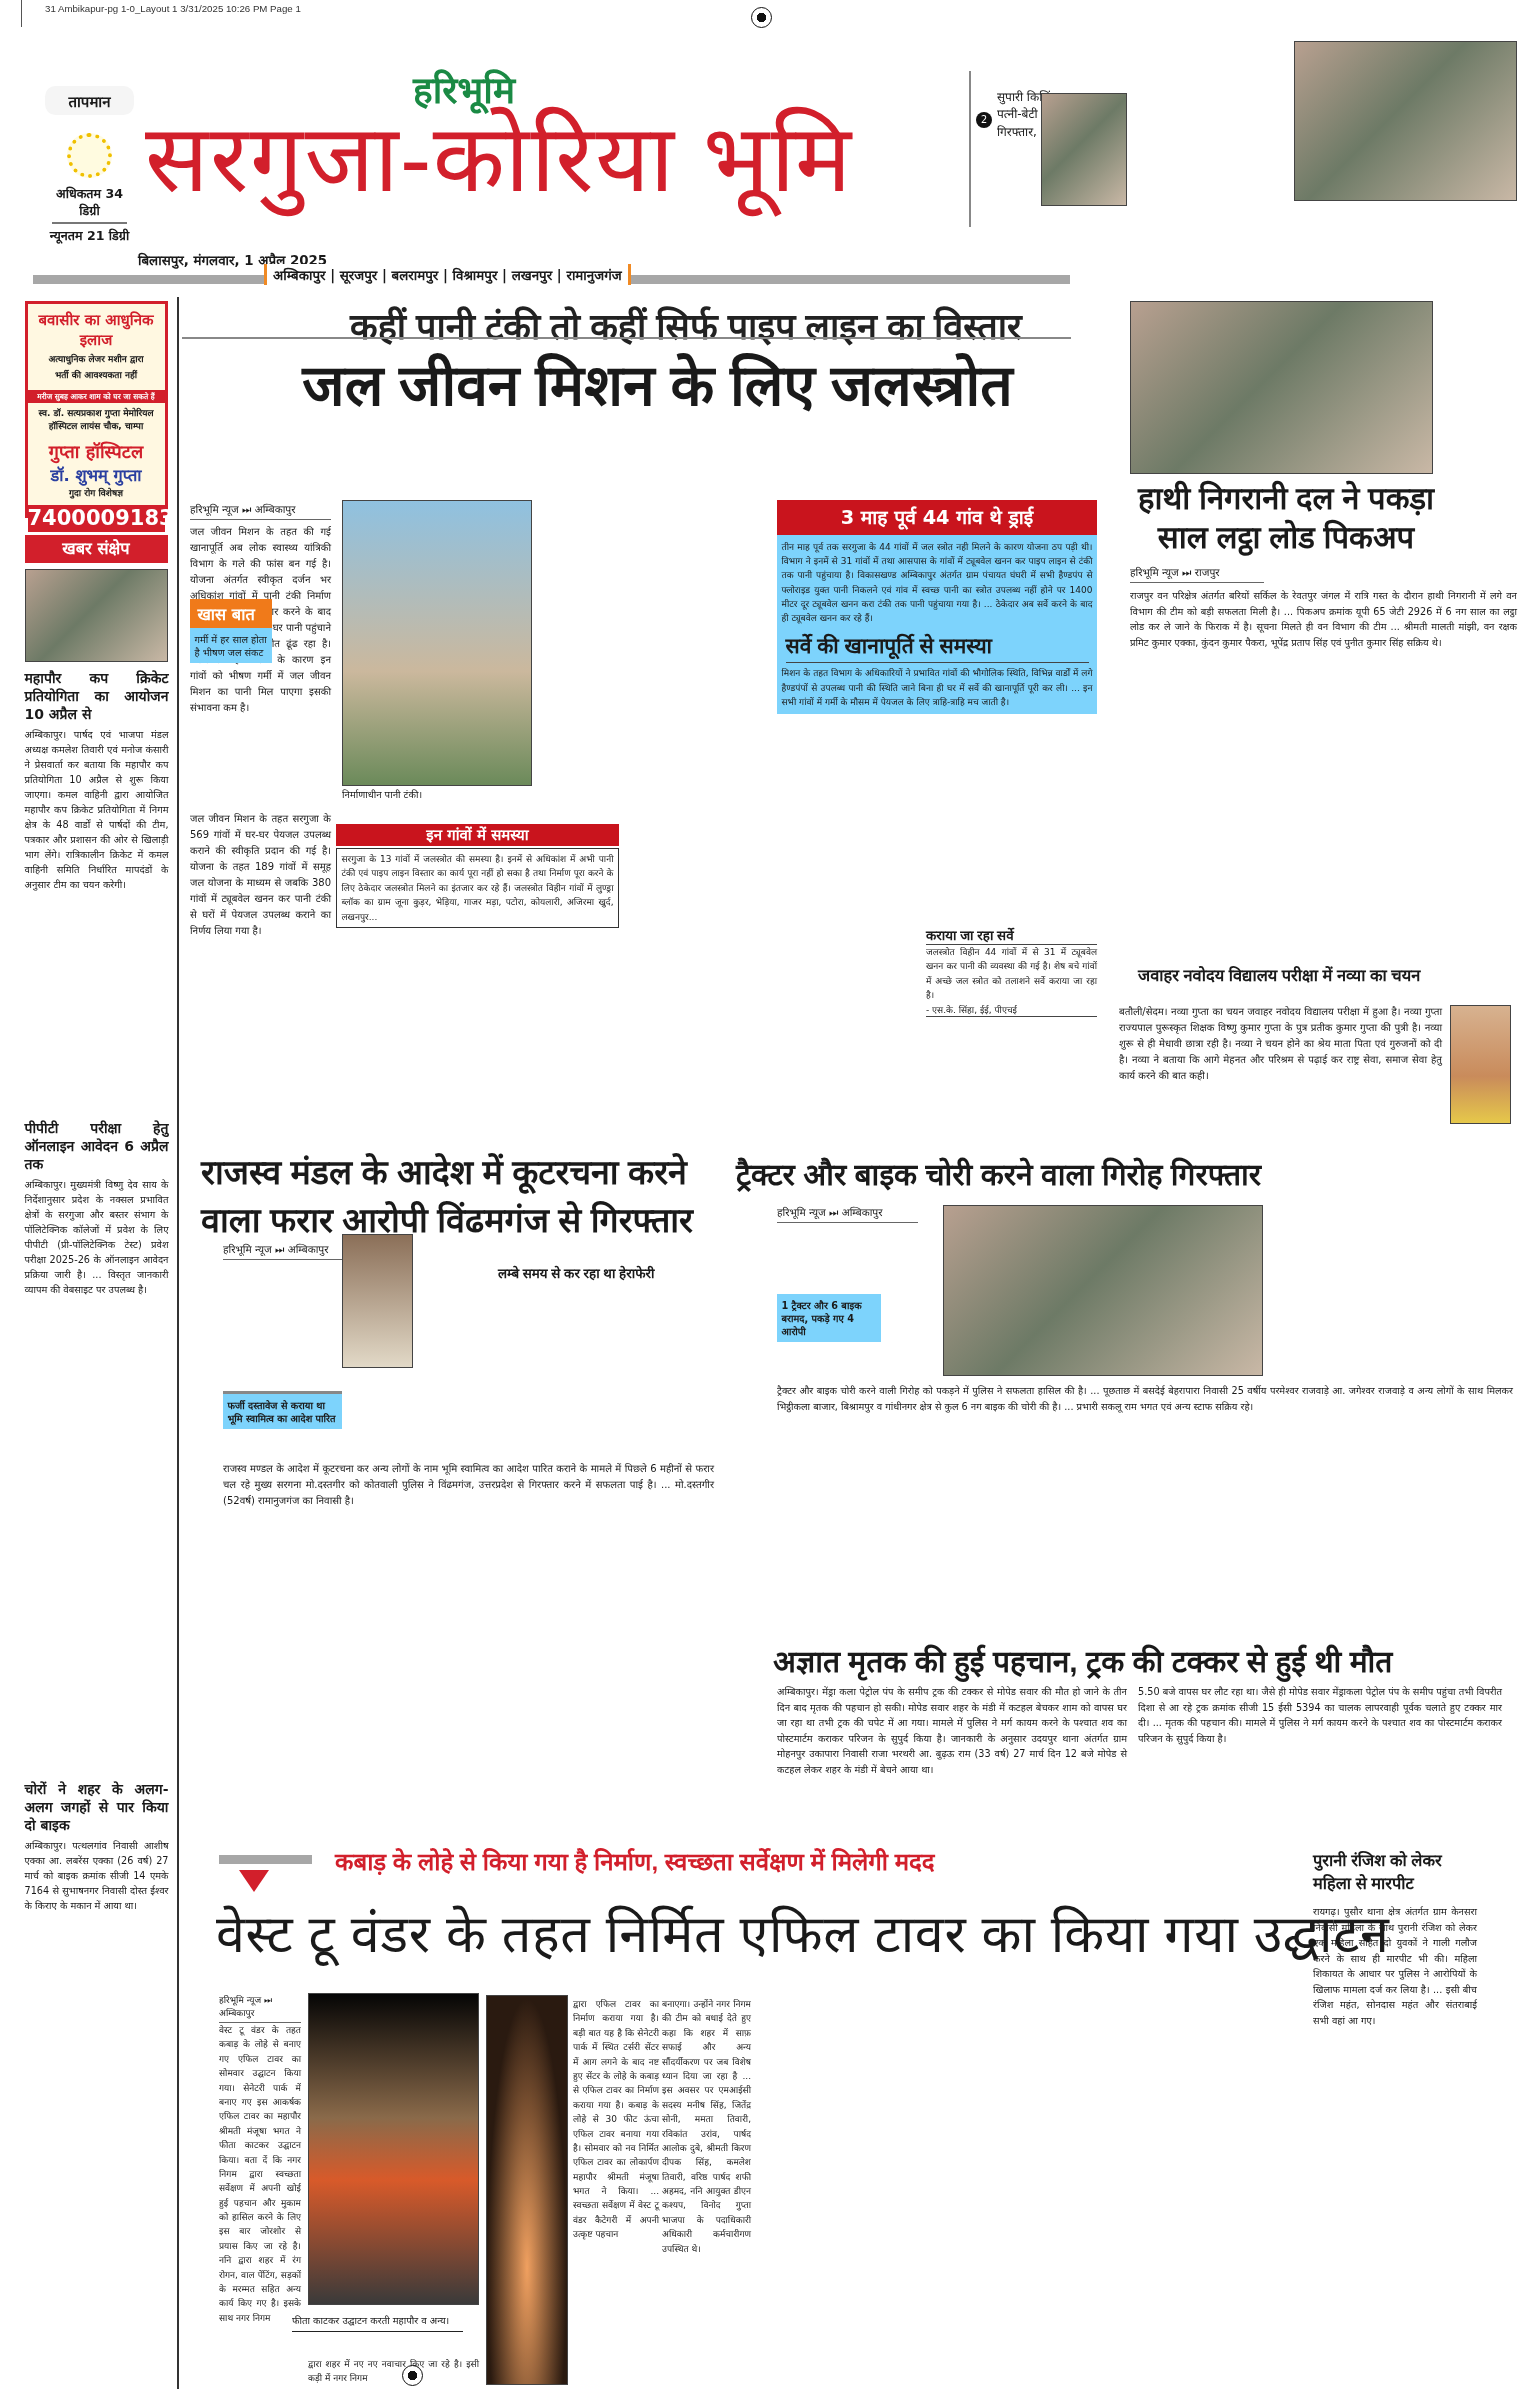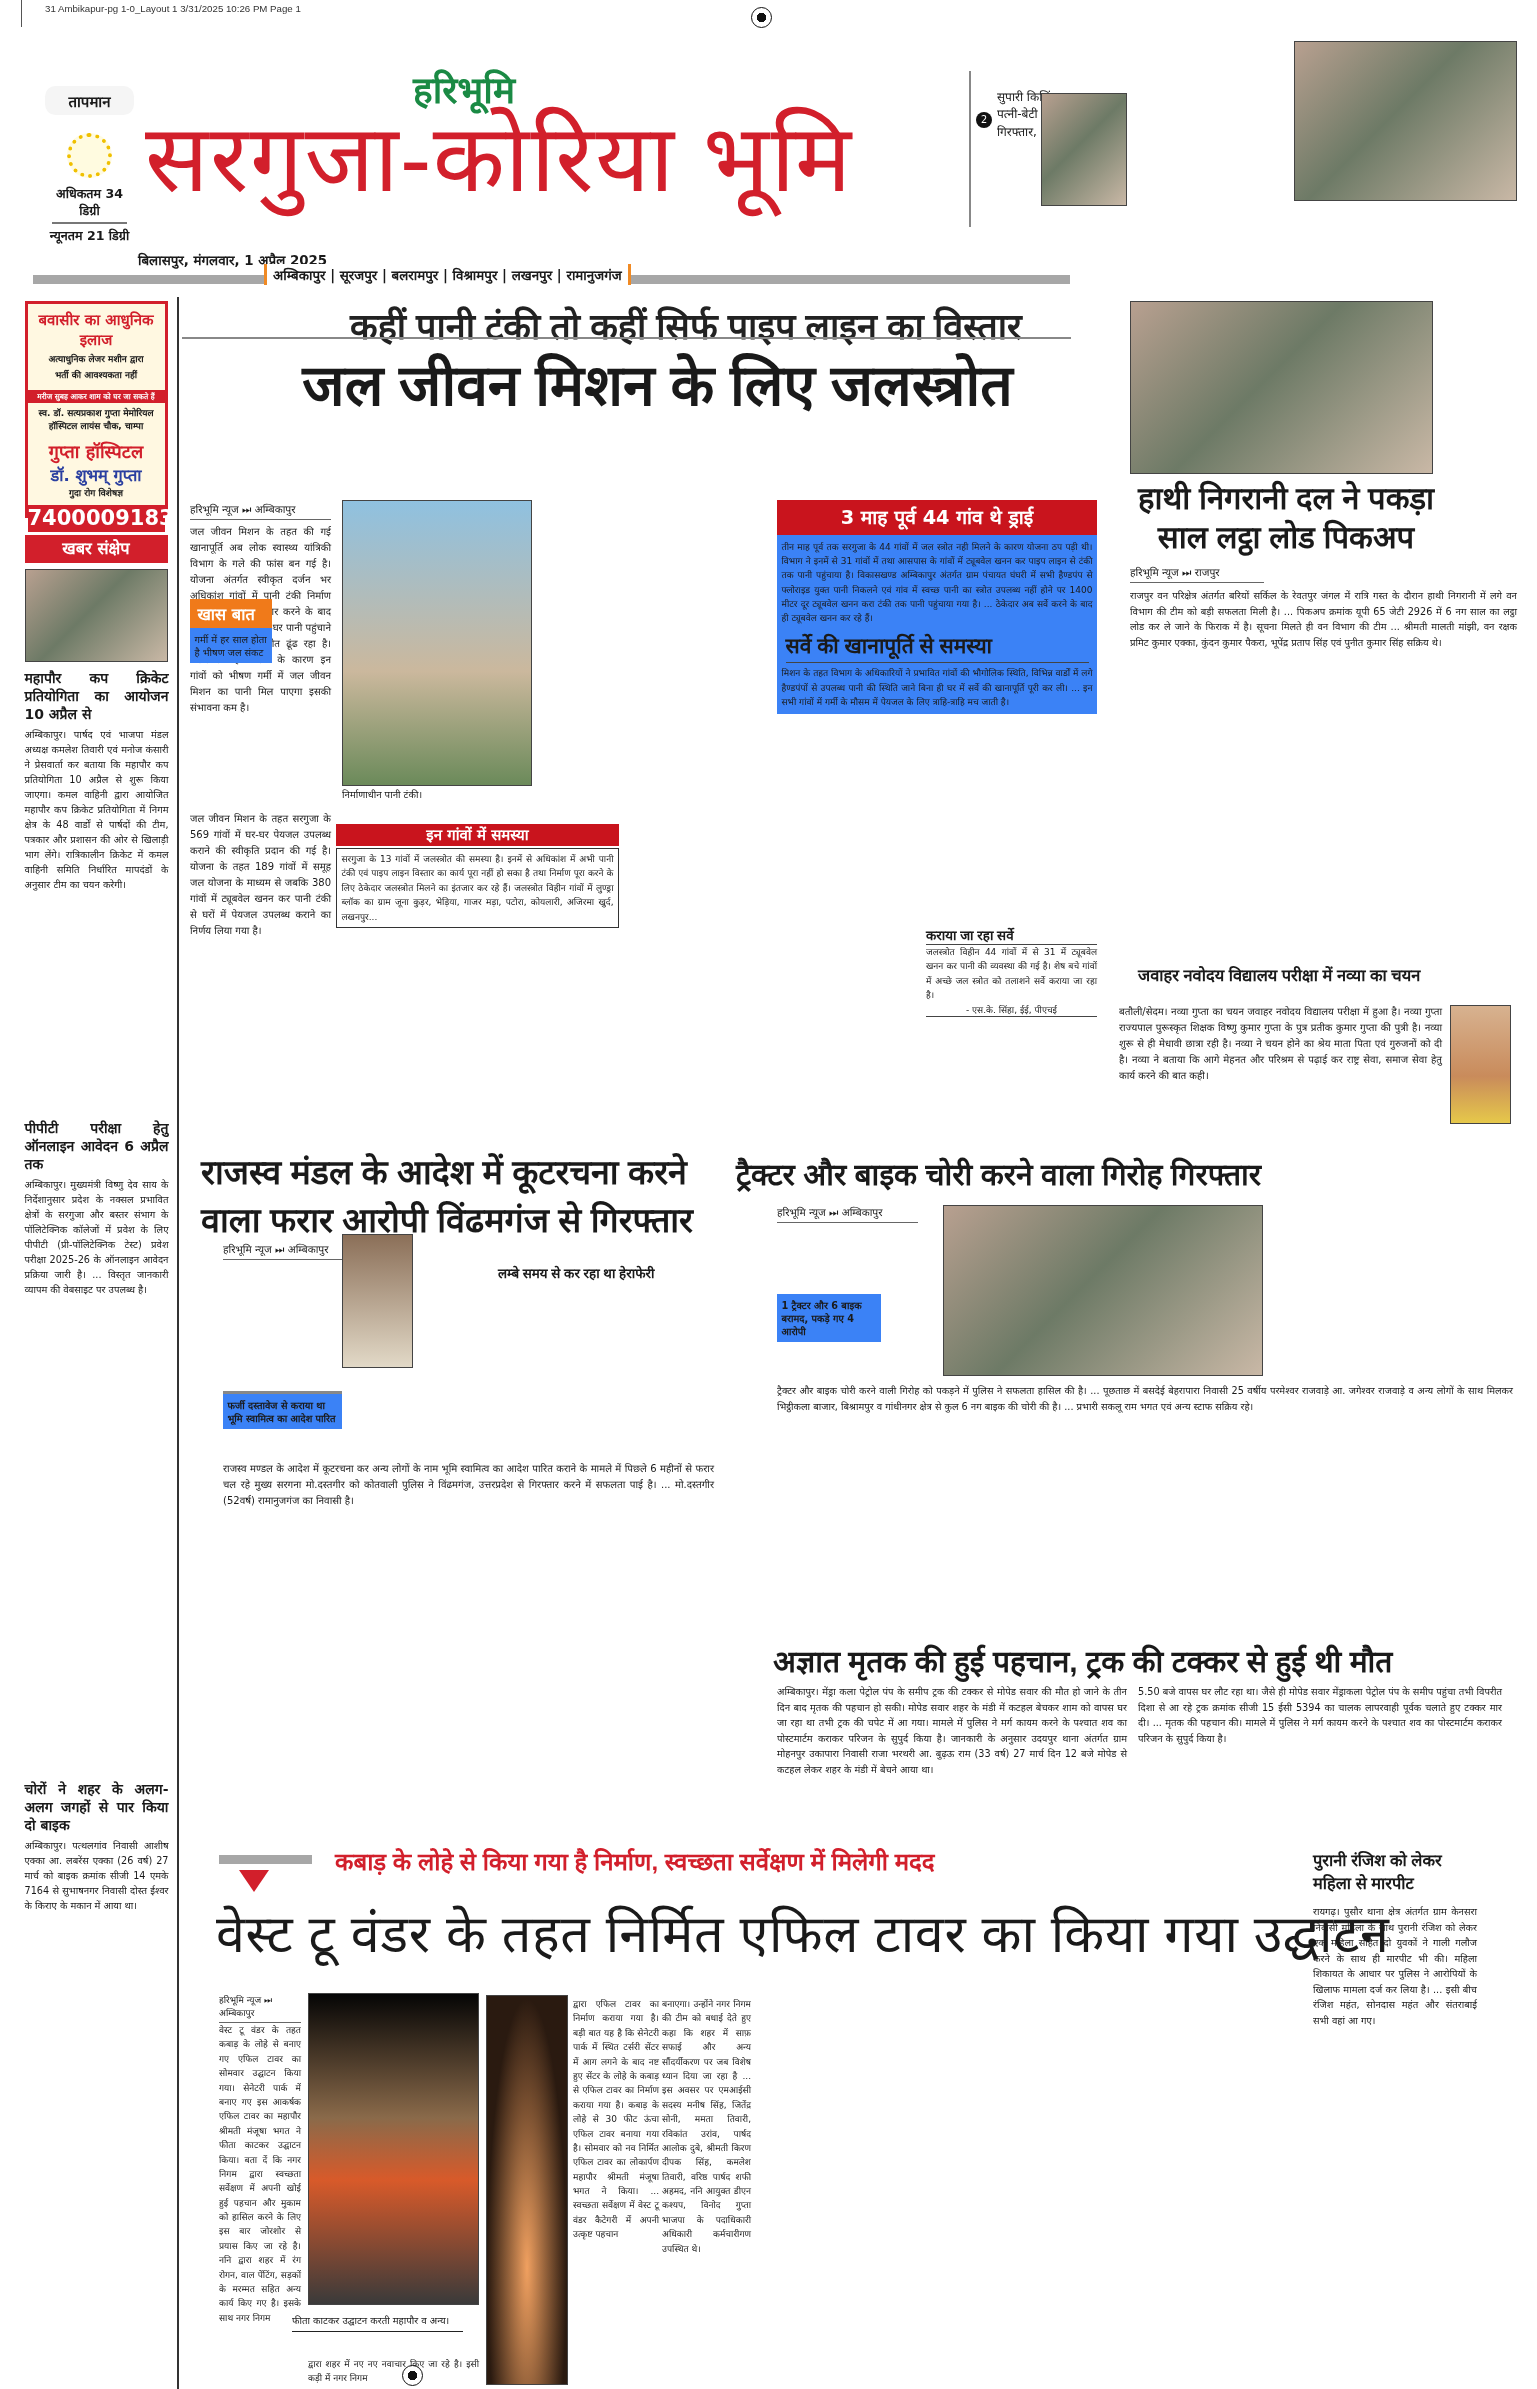--- a/index.html
+++ b/index.html
@@ -32,21 +32,21 @@
 .ad .phone{background:#d21f2b;color:#fff;font-size:21px;margin-top:6px;padding:1.5px 0}
 .khabar{left:24.5px;top:535px;width:143px;height:28px;background:#d21f2b;color:#fff;font-weight:bold;font-size:16.4px;text-align:center;line-height:28px}
 .lcol{left:24.5px;width:144px;font-size:9.7px;line-height:1.55;text-align:justify}
 .lhead{font-weight:bold;font-size:14px;line-height:1.3;margin:3px 0}
 .vrule{width:1.5px;background:#333}
 .kicker{left:350px;top:301px;font-size:36px;font-weight:bold;font-family:Liberation Sans, sans-serif;color:#222}
 .mainhead{left:245px;top:350px;font-size:57px;font-weight:bold;font-family:"Liberation Sans",sans-serif;line-height:1.25;text-align:center;width:825px}
 .byline{font-size:10.4px;border-bottom:1.5px solid #666;padding-bottom:3px}
 .body{font-size:10px;line-height:1.6;text-align:justify}
 .redbar{background:#c9141d;color:#fff;font-weight:bold;text-align:center}
-.bluebox{background:#3b82f6}
+.bluebox{background:#7dd3fc}
 .khasbaat{background:#f07a1a;color:#fff;font-weight:bold;font-size:16.4px;padding:3px 7.4px}
 .h2{font-weight:bold;font-family:"Liberation Sans",sans-serif}
 .caption{font-size:9.7px;border-bottom:1.5px solid #222;padding:4.5px 0}
 </style>
 </head>
 <body>
 
 <div class="abs slugline"></div>
 <div class="abs slug">31 Ambikapur-pg 1-0_Layout 1  3/31/2025  10:26 PM  Page 1</div>
 <div class="abs reg" style="left:751px;top:7.4px"></div>
@@ -117,21 +117,21 @@
 <div class="abs body" style="left:336px;top:848px;width:283px;border:0.7px solid #333;padding:3px 4.5px;font-size:9px">सरगुजा के 13 गांवों में जलस्त्रोत की समस्या है। इनमें से अधिकांश में अभी पानी टंकी एवं पाइप लाइन विस्तार का कार्य पूरा नहीं हो सका है तथा निर्माण पूरा करने के लिए ठेकेदार जलस्त्रोत मिलने का इंतजार कर रहे हैं। जलस्त्रोत विहीन गांवों में लुण्ड्रा ब्लॉक का ग्राम जूना कुड़र, भेड़िया, गाजर मड़ा, पटोरा, कोयलारी, अजिरमा खुर्द, लखनपुर...</div>
 <div class="abs redbar" style="left:777px;top:500px;width:320px;height:36px;font-size:19.3px;line-height:36px">3 माह पूर्व 44 गांव थे ड्राई</div>
 <div class="abs bluebox body" style="left:777px;top:535px;width:320px;padding:4.5px;font-size:9px">
   <div>तीन माह पूर्व तक सरगुजा के 44 गांवों में जल स्त्रोत नही मिलने के कारण योजना ठप पड़ी थी। विभाग ने इनमें से 31 गांवों में तथा आसपास के गांवों में ट्यूबवेल खनन कर पाइप लाइन से टंकी तक पानी पहुंचाया है। विकासखण्ड अम्बिकापुर अंतर्गत ग्राम पंचायत घंघरी में सभी हैण्डपंप से फ्लोराइड युक्त पानी निकलने एवं गांव में स्वच्छ पानी का स्त्रोत उपलब्ध नहीं होने पर 1400 मीटर दूर ट्यूबवेल खनन करा टंकी तक पानी पहुंचाया गया है। ... ठेकेदार अब सर्वे करने के बाद ही ट्यूबवेल खनन कर रहे हैं।</div>
   <div class="h2" style="font-size:21px;border-bottom:1.5px solid #444;margin:3px 4px">सर्वे की खानापूर्ति से समस्या</div>
   <div>मिशन के तहत विभाग के अधिकारियों ने प्रभावित गांवों की भौगोलिक स्थिति, विभिन्न वार्डों में लगे हैण्डपंपों से उपलब्ध पानी की स्थिति जाने बिना ही घर में सर्वे की खानापूर्ति पूरी कर ली। ... इन सभी गांवों में गर्मी के मौसम में पेयजल के लिए त्राहि-त्राहि मच जाती है।</div>
 </div>
 <div class="abs" style="left:926px;top:926px;width:171px;border-bottom:1.5px solid #444">
   <div class="h2" style="font-size:13.4px;border-bottom:1.5px solid #444">कराया जा रहा सर्वे</div>
   <div class="body" style="font-size:9px">जलस्त्रोत विहीन 44 गांवों में से 31 में ट्यूबवेल खनन कर पानी की व्यवस्था की गई है। शेष बचे गांवों में अच्छे जल स्त्रोत को तलाशने सर्वे कराया जा रहा है।</div>
-  <div style="font-size:9px;text-align:center">- एस.के. सिंहा, ईई, पीएचई</div>
+  <div style="font-size:9px;text-align:left">- एस.के. सिंहा, ईई, पीएचई</div>
 </div>
 
 <div class="abs photo" style="left:1130px;top:301px;width:303px;height:173px"></div>
 <div class="abs h2" style="left:1130px;top:480px;width:312px;font-size:31px;line-height:1.25;text-align:center">हाथी निगरानी दल ने पकड़ा साल लट्ठा  लोड पिकअप</div>
 <div class="abs byline" style="left:1130px;top:565px;width:134px">हरिभूमि न्यूज ⏭ राजपुर</div>
 <div class="abs body" style="left:1130px;top:588px;width:387px;font-size:9.7px">राजपुर वन परिक्षेत्र अंतर्गत बरियों सर्किल के रेवतपुर जंगल में रात्रि गस्त के दौरान हाथी निगरानी में लगे वन विभाग की टीम को बड़ी सफलता मिली है। ... पिकअप क्रमांक यूपी 65 जेटी 2926 में 6 नग साल का लट्ठा लोड कर ले जाने के फिराक में है। सूचना मिलते ही वन विभाग की टीम ... श्रीमती मालती मांझी, वन रक्षक प्रमिट कुमार एक्का, कुंदन कुमार पैकरा, भूपेंद्र प्रताप सिंह एवं पुनीत कुमार सिंह सक्रिय थे।</div>
 
 <div class="abs h2" style="left:1138px;top:963px;font-size:16.4px">जवाहर नवोदय विद्यालय परीक्षा में नव्या का चयन</div>
 <div class="abs body" style="left:1119px;top:1004px;width:323px;font-size:10px">बतौली/सेदम। नव्या गुप्ता का चयन जवाहर नवोदय विद्यालय परीक्षा में हुआ है। नव्या गुप्ता राज्यपाल पुरूस्कृत शिक्षक विष्णु कुमार गुप्ता के पुत्र प्रतीक कुमार गुप्ता की पुत्री है। नव्या शुरू से ही मेधावी छात्रा रही है। नव्या ने चयन होने का श्रेय माता पिता एवं गुरुजनों को दी है। नव्या ने बताया कि आगे मेहनत और परिश्रम से पढ़ाई कर राष्ट्र सेवा, समाज सेवा हेतु कार्य करने की बात कही।</div>
 <div class="abs photo" style="left:1450px;top:1005px;width:61px;height:119px;background:linear-gradient(180deg,#d7b290,#c98b5b 60%,#e6c84a)"></div>

